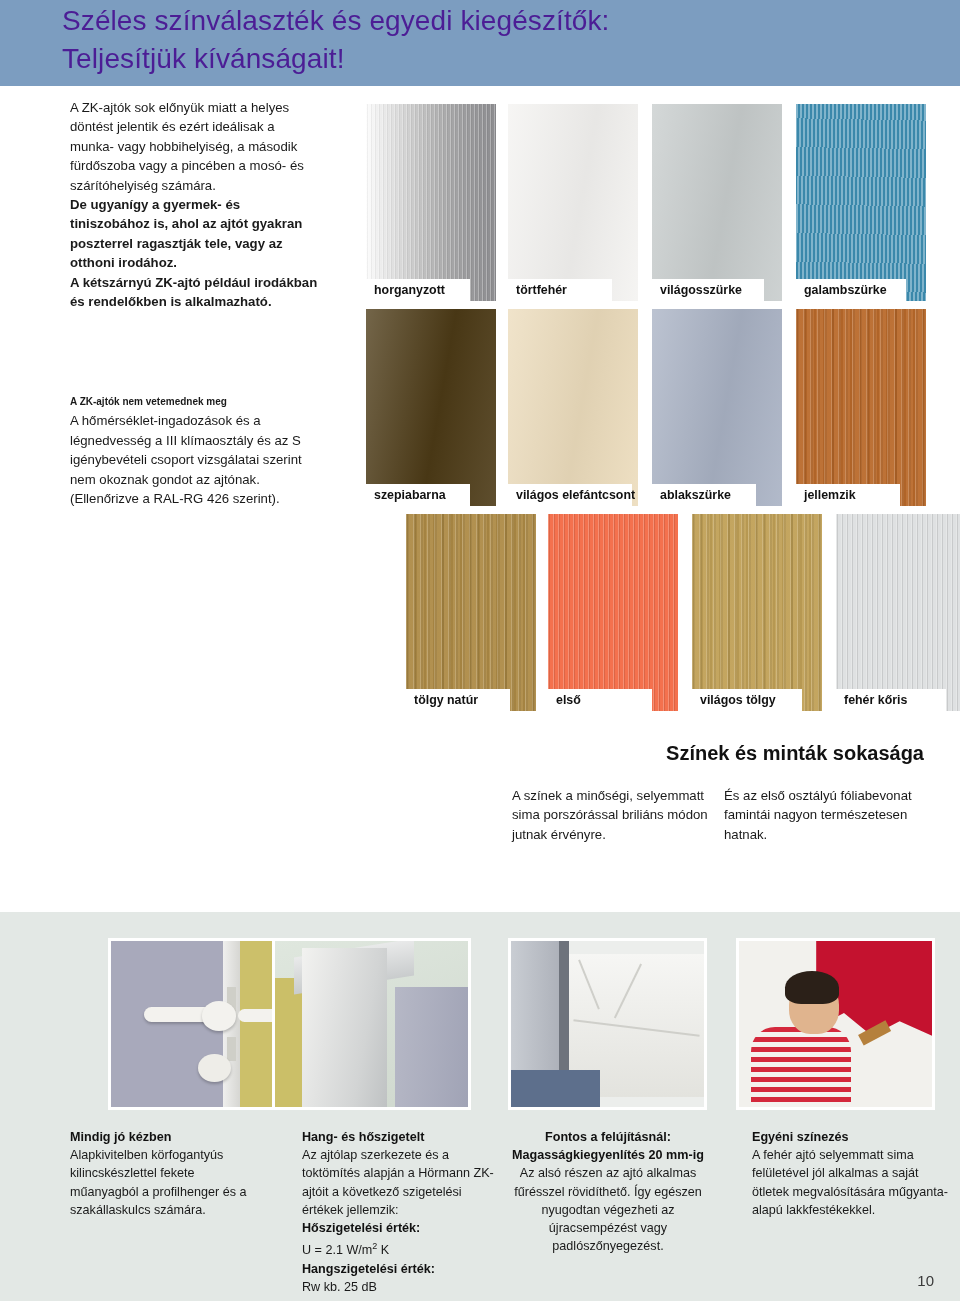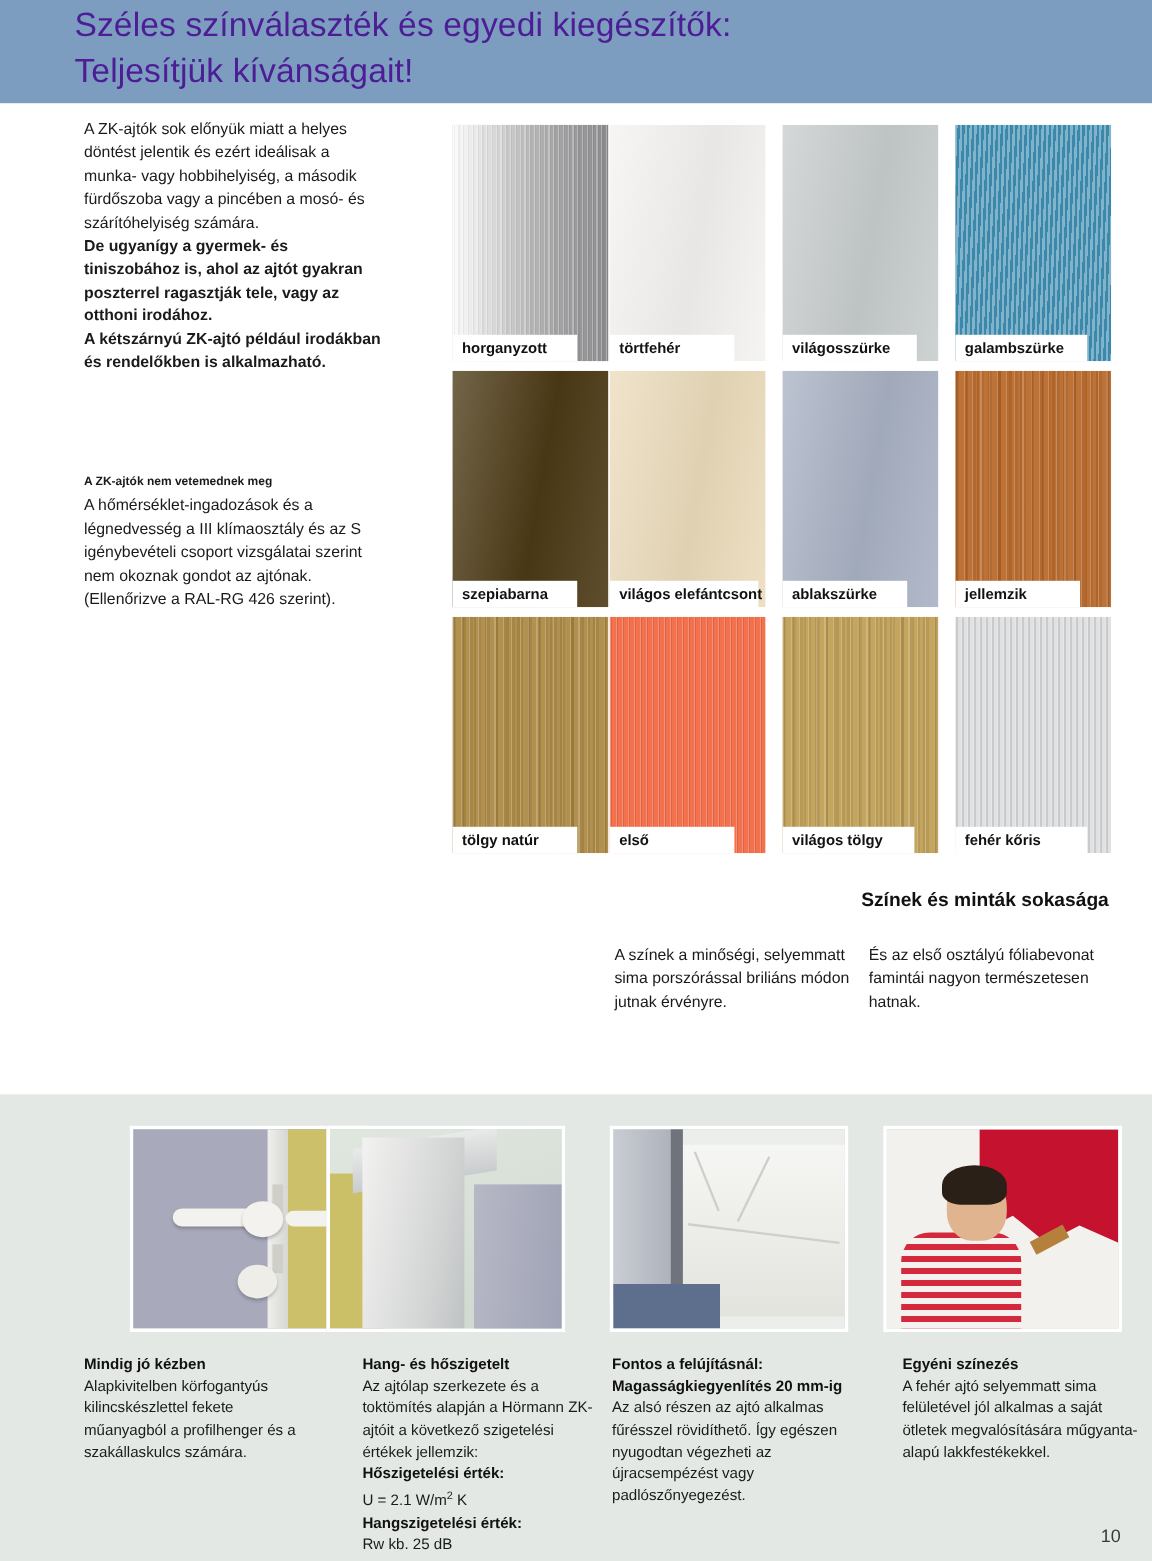--- a/index.html
+++ b/index.html
@@ -35,33 +35,33 @@
   }
   .para + .para{margin-top:0;font-weight:bold;}
   .blk2{position:absolute;left:70px;top:392px;width:255px;}
   .bold-lead{font-weight:bold;font-size:10px;line-height:19.4px;display:block;}
 
   
   .swatch-grid{
     position:absolute;left:364px;top:104px;width:562px;
   }
   .sw-row{position:relative;height:205px;}
-  .sw-row.r3{height:205px;}
+  .sw-row.r3{height:205px;margin-left:40px;}
   .sw-cell{
     position:absolute;top:0;height:197px;width:130px;overflow:hidden;
   }
   .sw-cell .face{position:absolute;inset:0;}
   .sw-label{
     position:absolute;left:0;bottom:0;height:22px;
     background:#ffffff;
     font-size:12.4px;font-weight:bold;color:#111;
     line-height:22px;padding-left:8px;white-space:nowrap;
     box-sizing:border-box;
   }
-  .sw-c0{left:13px;}
+  .sw-c0{left:2px;}
   .sw-c1{left:144px;}
   .sw-c2{left:288px;}
   .sw-c3{left:432px;}
 
   
   .tex-metal{
     background:
       repeating-linear-gradient(90deg, rgba(255,255,255,.30) 0 1px, rgba(0,0,0,.05) 1px 2px, rgba(255,255,255,0) 2px 4px),
       linear-gradient(90deg,#fdfdfd 0%,#f1f1f1 8%,#d9d9d9 26%,#bdbdbd 46%,#a9a9aa 62%,#9a9a9c 78%,#8c8c8f 100%);
   }
@@ -78,21 +78,21 @@
     background-image:linear-gradient(100deg, rgba(255,255,255,.22) 0%, rgba(0,0,0,.05) 55%, rgba(255,255,255,.10) 100%);
   }
   .tex-paper{
     background-image:
       repeating-linear-gradient(92deg, rgba(255,255,255,.35) 0 2px, rgba(0,0,0,.03) 2px 4px);
   }
 
   
   .colors-heading{
     position:absolute;right:36px;top:742px;
-    font-size:16px;font-weight:bold;color:#111;white-space:nowrap;
+    font-size:20px;font-weight:bold;color:#111;white-space:nowrap;
   }
   .cols-2{
     position:absolute;left:512px;top:786px;width:414px;
   }
   .c2-left{position:absolute;left:0;top:0;width:205px;}
   .c2-right{position:absolute;left:212px;top:0;width:200px;}
   .c2-para{font-size:13.2px;line-height:19.4px;margin:0;color:#1a1a1a;}
 
   
   .gray-panel{
@@ -151,21 +151,21 @@
      background:repeating-linear-gradient(180deg,#d4283c 0 5px,#f4f1ee 5px 10px);border-radius:24px 24px 0 0;}
   .p4-head{position:absolute;left:26%;top:22%;width:26%;height:34%;background:#e0b48e;border-radius:48% 48% 42% 42%;}
   .p4-hair{position:absolute;left:24%;top:18%;width:28%;height:20%;background:#2b2018;border-radius:50% 50% 30% 30%;}
   .p4-brush{position:absolute;left:62%;top:52%;width:16%;height:7%;background:#b5803c;transform:rotate(-28deg);}
 
   
   .bot-cols{position:absolute;left:0;top:1128px;width:960px;}
   .bcol{position:absolute;top:0;width:196px;}
   .b0{left:70px;}
   .b1{left:302px;}
-  .b2{left:510px;}
+  .b2{left:510px;text-align:center;}
   .b3{left:752px;}
   .b-title{font-size:12.6px;font-weight:bold;line-height:18.2px;margin:0;color:#111;}
   .b-text{font-size:12.6px;line-height:18.2px;margin:0;color:#1a1a1a;}
   .b-text sup{font-size:9px;vertical-align:super;}
 
   .page-num{
     position:absolute;right:26px;bottom:12px;
     font-size:15px;color:#3a3a3a;
   }
 </style>

